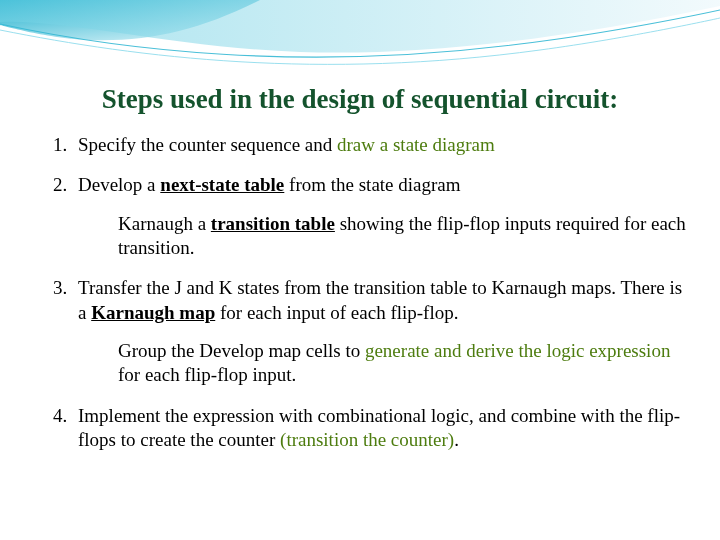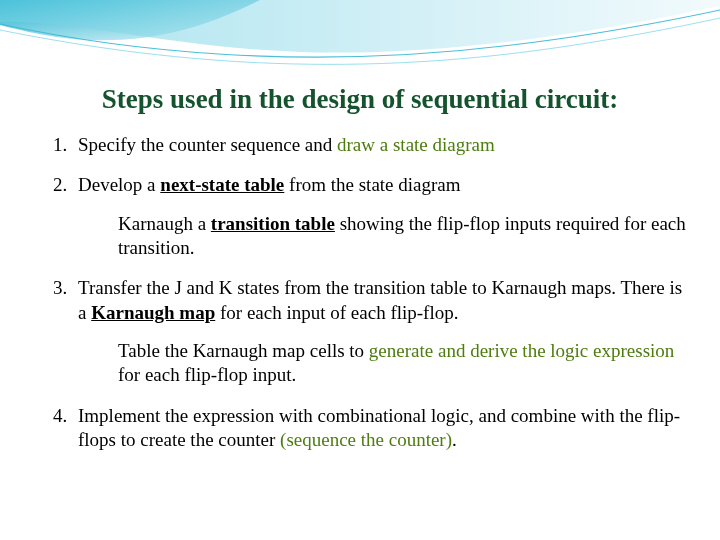--- a/index.html
+++ b/index.html
@@ -82,22 +82,22 @@
     <li>
       <span>Develop a </span><span class="underline">next-state table</span><span> from the state diagram</span>
       <div class="sub">
         <span>Karnaugh a </span><span class="underline">transition table</span><span> showing the flip-flop inputs required for each transition.</span>
       </div>
     </li>
 
     <li>
       <span>Transfer the J and K states from the transition table to Karnaugh maps. There is a </span><span class="underline">Karnaugh map</span><span> for each input of each flip-flop.</span>
       <div class="sub">
-        <span>Table the Karnaugh map cells to </span><span class="red">generate and derive the logic expression</span><span> for each flip-flop input.</span>
+        <span>Group the Develop map cells to </span><span class="red">generate and derive the logic expression</span><span> for each flip-flop input.</span>
       </div>
     </li>
 
     <li>
-      <span>Implement the expression with combinational logic, and combine with the flip-flops to create the counter </span><span class="red">(sequence the counter)</span><span>.</span>
+      <span>Implement the expression with combinational logic, and combine with the flip-flops to create the counter </span><span class="red">(transition the counter)</span><span>.</span>
     </li>
 
   </ol>
 </div>
 
 </body></html>

